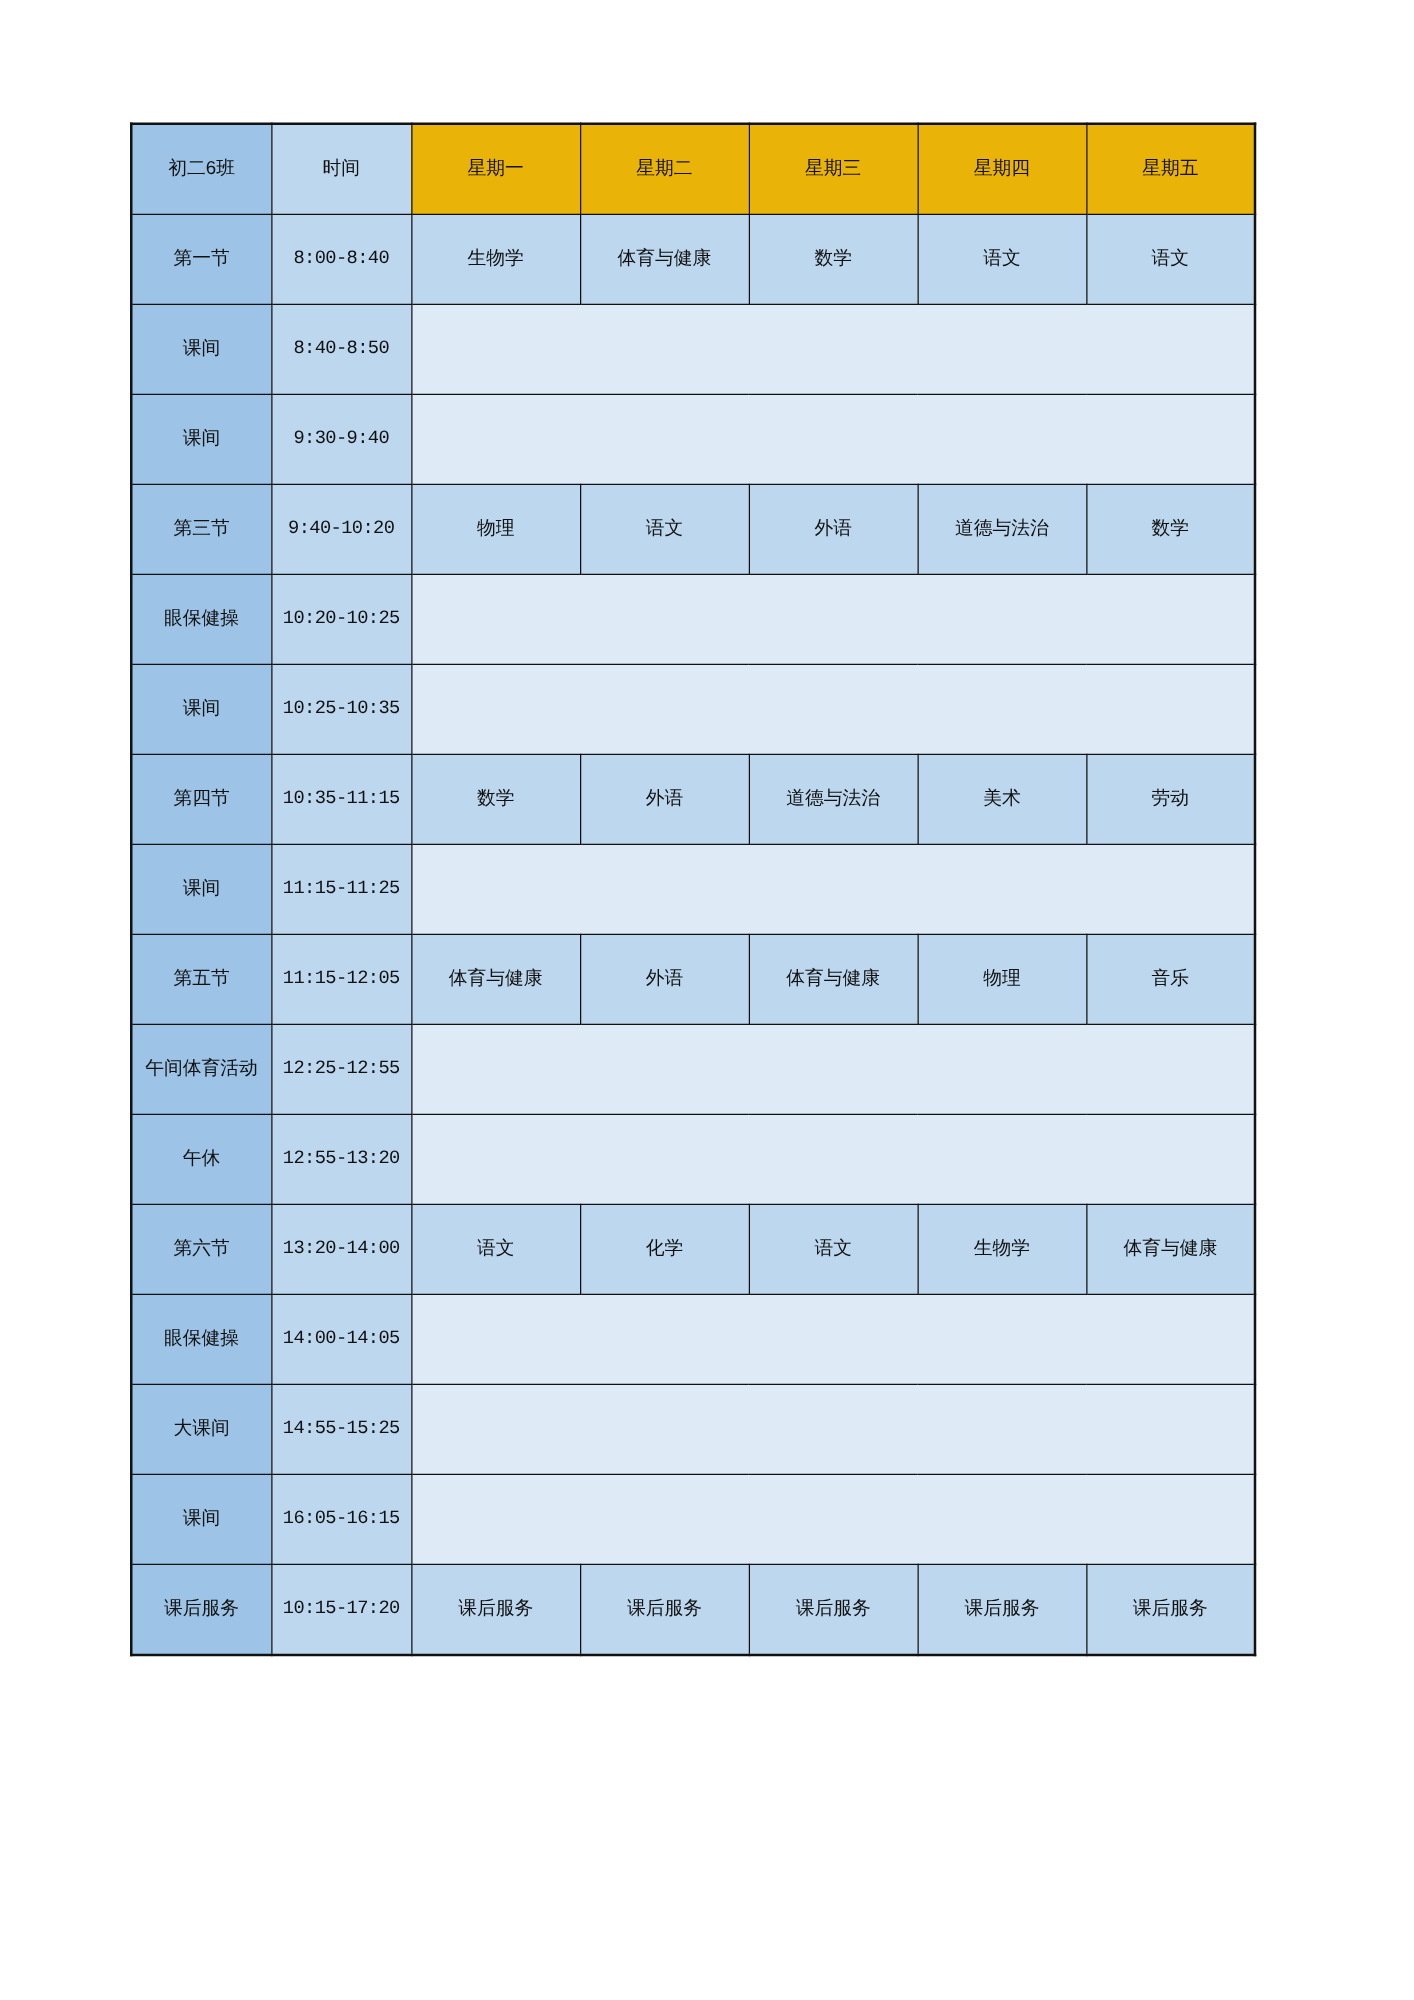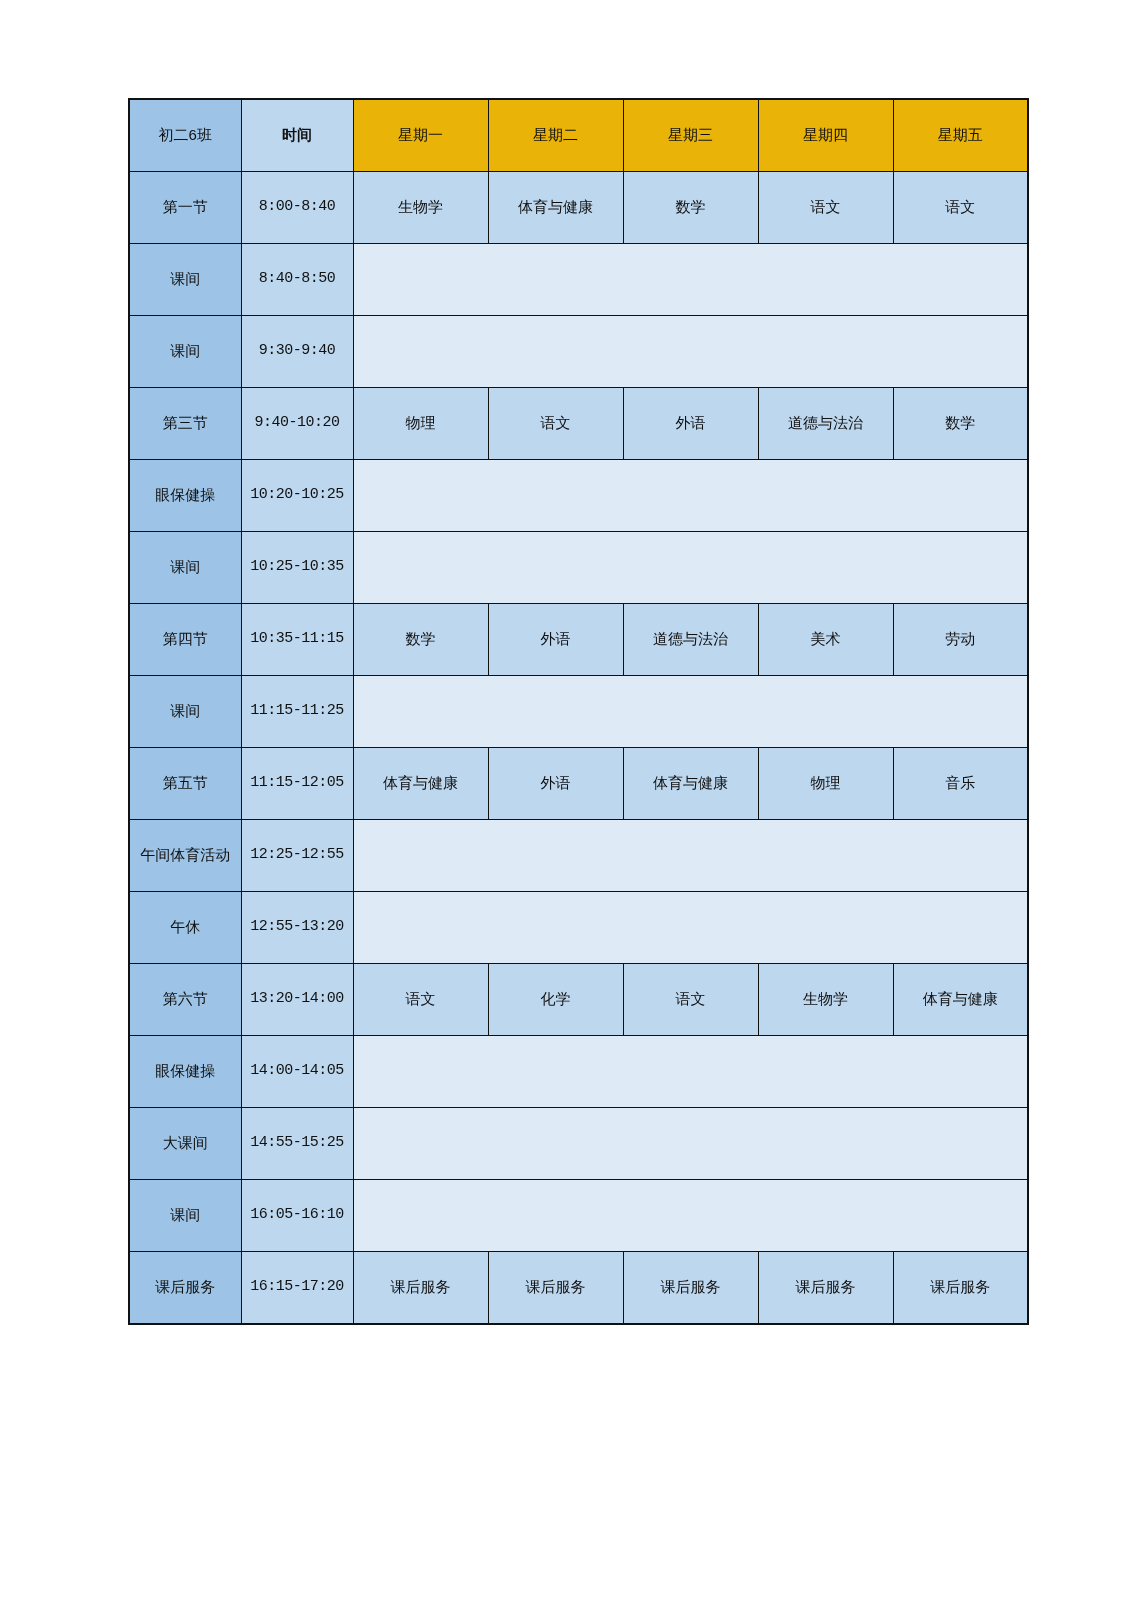--- a/index.html
+++ b/index.html
@@ -25,21 +25,20 @@
     position: absolute;
     left: 104px;
     top: 98px;
     width: 900px;
   }
   table.schedule {
     border-collapse: collapse;
     table-layout: fixed;
     width: 900px;
     border: 2px solid #111111;
-    margin-left: 24px;
   }
   table.schedule td {
     border: 1px solid #111111;
     text-align: center;
     vertical-align: middle;
     font-size: 15px;
     color: #111111;
     line-height: 1.35;
     padding: 2px 2px;
   }
@@ -63,21 +62,20 @@
   }
   .head-label {
     background: #9dc3e6;
     font-size: 17px;
     height: 67px;
   }
   .head-time {
     background: #bdd7ee;
     font-size: 17px;
     height: 67px;
-    font-weight: bold;
   }
   .head-day {
     background: #eab308;
     font-size: 17px;
     height: 67px;
   }
   .subject-cell {
     background: #bdd7ee;
     font-size: 15px;
     height: 67px;
@@ -197,26 +195,26 @@
             <td class="time-cell">14:00-14:05</td>
             <td class="break-span" colspan="5"></td>
           </tr>
           <tr>
             <td class="label-cell">大课间</td>
             <td class="time-cell">14:55-15:25</td>
             <td class="break-span" colspan="5"></td>
           </tr>
           <tr>
             <td class="label-cell">课间</td>
-            <td class="time-cell">16:05-16:10</td>
+            <td class="time-cell">16:05-16:15</td>
             <td class="break-span" colspan="5"></td>
           </tr>
           <tr>
             <td class="label-cell">课后服务</td>
-            <td class="time-cell">16:15-17:20</td>
+            <td class="time-cell">10:15-17:20</td>
             <td class="subject-cell">课后服务</td>
             <td class="subject-cell">课后服务</td>
             <td class="subject-cell">课后服务</td>
             <td class="subject-cell">课后服务</td>
             <td class="subject-cell">课后服务</td>
           </tr>
         </tbody>
     </table>
   </div>
 </div>

